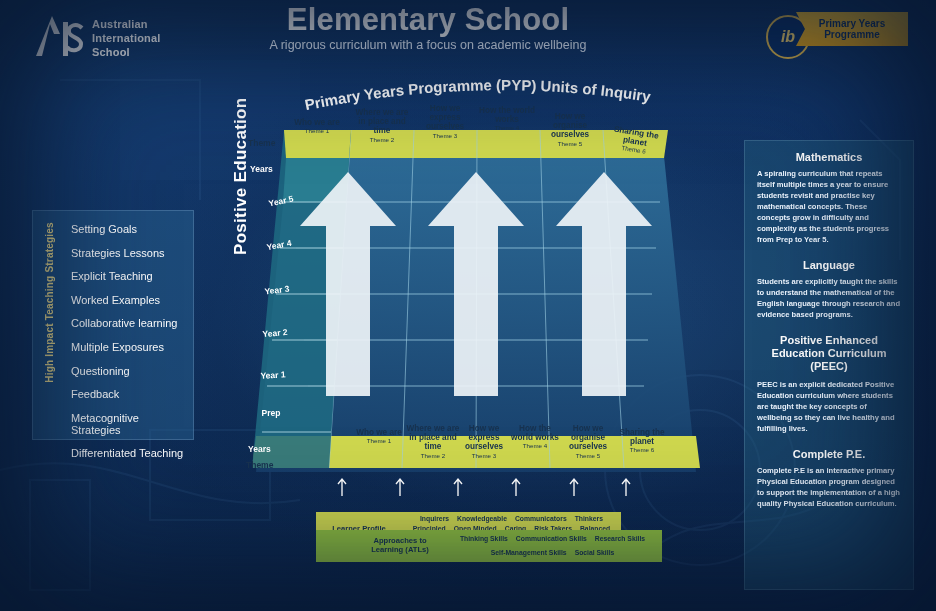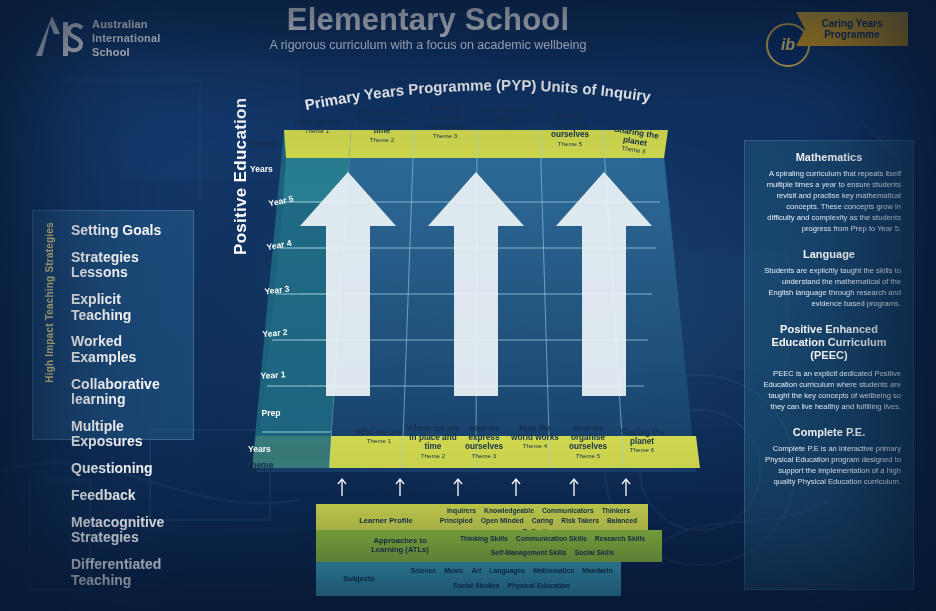--- a/index.html
+++ b/index.html
@@ -37,21 +37,21 @@
   .logo-left .txt div{font-size:11px;font-weight:700;letter-spacing:.2px;}
 
   .title-wrap{position:absolute;left:0;top:2px;width:856px;text-align:center;}
   .title{font-size:31px;font-weight:700;letter-spacing:.2px;}
   .subtitle{font-size:12.5px;color:#eaf3ff;font-weight:400;}
 
   .pyp-badge{
     position:absolute;right:30px;top:8px;width:140px;height:44px;
   }
   .pyp-badge .ib{
-    position:absolute;left:0;top:15px;width:40px;height:40px;border-radius:50%;
+    position:absolute;left:0;top:7px;width:40px;height:40px;border-radius:50%;
     background:#0b2e63;border:2px solid #d8b24a;
     display:flex;align-items:center;justify-content:center;
     font-size:16px;font-weight:700;color:#e8c96a;font-style:italic;
   }
   .pyp-badge .ribbon{
     position:absolute;left:30px;top:4px;width:112px;height:34px;
     background:linear-gradient(180deg,#e8b62c,#d79b18);
     clip-path:polygon(0 0,100% 0,100% 100%,0 100%,8% 50%);
     display:flex;flex-direction:column;align-items:center;justify-content:center;
     color:#10305f;font-weight:700;font-size:10px;line-height:1.15;
@@ -72,21 +72,21 @@
     position:absolute;font-size:8.2px;font-weight:700;color:#17324f;
     text-align:center;line-height:1.12;pointer-events:none;
   }
   .fanlabel .sub{font-weight:400;font-size:6.2px;display:block;margin-top:1px;}
 
   .yearlabel{
     position:absolute;font-size:8.5px;font-weight:700;color:#ffffff;
     text-align:center;pointer-events:none;
   }
   .side-theme{
-    position:absolute;font-size:8.5px;font-weight:700;color:#17324f;text-decoration:underline;
+    position:absolute;font-size:8.5px;font-weight:700;color:#17324f;
   }
   .side-years{
     position:absolute;font-size:8.5px;font-weight:700;color:#ffffff;
   }
 
   .posed{
     position:absolute;left:231px;top:255px;
     transform:rotate(-90deg);transform-origin:left top;
     font-size:17px;font-weight:700;color:#fff;letter-spacing:.3px;
     white-space:nowrap;
@@ -99,50 +99,50 @@
     border:1px solid rgba(160,200,235,0.25);
   }
   .left-panel .vtitle{
     position:absolute;left:-84px;top:86px;width:200px;
     transform:rotate(-90deg);
     font-size:10px;font-weight:700;color:#e9d98a;text-align:center;
     letter-spacing:.2px;
   }
   .strategy-list{position:absolute;left:38px;top:12px;right:8px;}
   .strategy-list li{
-    list-style:none;font-size:14px;color:#ffffff;margin:0 0 11.5px 0;line-height:1.1;font-weight:bold;
+    list-style:none;font-size:11px;color:#ffffff;margin:0 0 11.5px 0;line-height:1.1;
   }
   .strategy-list{margin:0;padding:0;}
 
   
   .right-panel{
     position:absolute;right:22px;top:140px;width:170px;height:450px;
     background:rgba(36,96,128,0.45);
     border:1px solid rgba(150,200,225,0.22);
     padding:10px 12px;box-sizing:border-box;
   }
   .rp-block{margin-bottom:14px;}
   .rp-h{font-size:11px;font-weight:700;text-align:center;margin-bottom:5px;}
   .rp-h.two{line-height:1.2;}
-  .rp-b{font-size:7.6px;line-height:1.45;text-align:right;color:#eef6ff;}
+  .rp-b{font-size:7.6px;line-height:1.45;text-align:left;color:#eef6ff;font-weight:bold;}
 
   
   .bottom{position:absolute;left:316px;top:496px;width:305px;height:104px;}
   .brow{position:absolute;left:0;width:305px;display:flex;}
   .brow .lbl{
     width:86px;flex:none;display:flex;align-items:center;justify-content:center;
     font-size:7.6px;font-weight:700;color:#17324f;text-align:center;line-height:1.15;
     box-sizing:border-box;padding:2px;
   }
   .brow .body{
     flex:1;display:flex;flex-wrap:wrap;align-items:center;justify-content:center;
     gap:2px 8px;box-sizing:border-box;padding:3px 4px;
   }
   .brow .body span{font-size:6.8px;color:#17324f;font-weight:600;line-height:1.25;}
-  .row-lp{top:8px;height:34px;background:#cfd84e;padding-left:27px;}
+  .row-lp{top:16px;height:34px;background:#cfd84e;}
   .row-lp .lbl{background:#cfd84e;}
   .row-atl{top:34px;height:32px;background:#8fbf3f;padding-left:41px;}
   .row-atl .lbl{background:#8fbf3f;}
   .row-sub{top:66px;height:34px;background:#3fa8c4;}
   .row-sub .lbl{background:#3fa8c4;}
   .row-sub .body span, .row-sub .lbl{color:#10324c;}
 </style>
 </head>
 <body>
 
@@ -179,21 +179,21 @@
 </div>
 
 <div class="title-wrap">
   <div class="title">Elementary School</div>
   <div class="subtitle">A rigorous curriculum with a focus on academic wellbeing</div>
 </div>
 
 <div class="pyp-badge">
   <div class="ib">ib</div>
   <div class="ribbon">
-    <span>Caring Years</span>
+    <span>Primary Years</span>
     <span>Programme</span>
   </div>
 </div>
 
 <div class="arc-heading">
   <svg width="420" height="44" viewBox="0 0 420 44">
     <path id="arcpath" d="M4,40 Q210,-10 416,30" fill="none"></path>
     <text><textPath href="#arcpath" startOffset="50%" text-anchor="middle" id="arc-text">Primary Years Programme (PYP) Units of Inquiry</textPath></text>
   </svg>
 </div>
@@ -389,28 +389,15 @@
     <div class="lbl">Approaches to Learning (ATLs)</div>
     <div class="body">
       <span>Thinking Skills</span>
       <span>Communication Skills</span>
       <span>Research Skills</span>
       <span>Self-Management Skills</span>
       <span>Social Skills</span>
     </div>
   </div>
 
-  <div class="brow row-sub">
-    <div class="lbl">Subjects</div>
-    <div class="body">
-      <span>Science</span>
-      <span>Music</span>
-      <span>Art</span>
-      <span>Languages</span>
-      <span>Mathematics</span>
-      <span>Mandarin</span>
-      <span>Social Studies</span>
-      <span>Physical Education</span>
-    </div>
-  </div>
 </div>
 
 <div class="vig"></div>
 
 </body></html>

